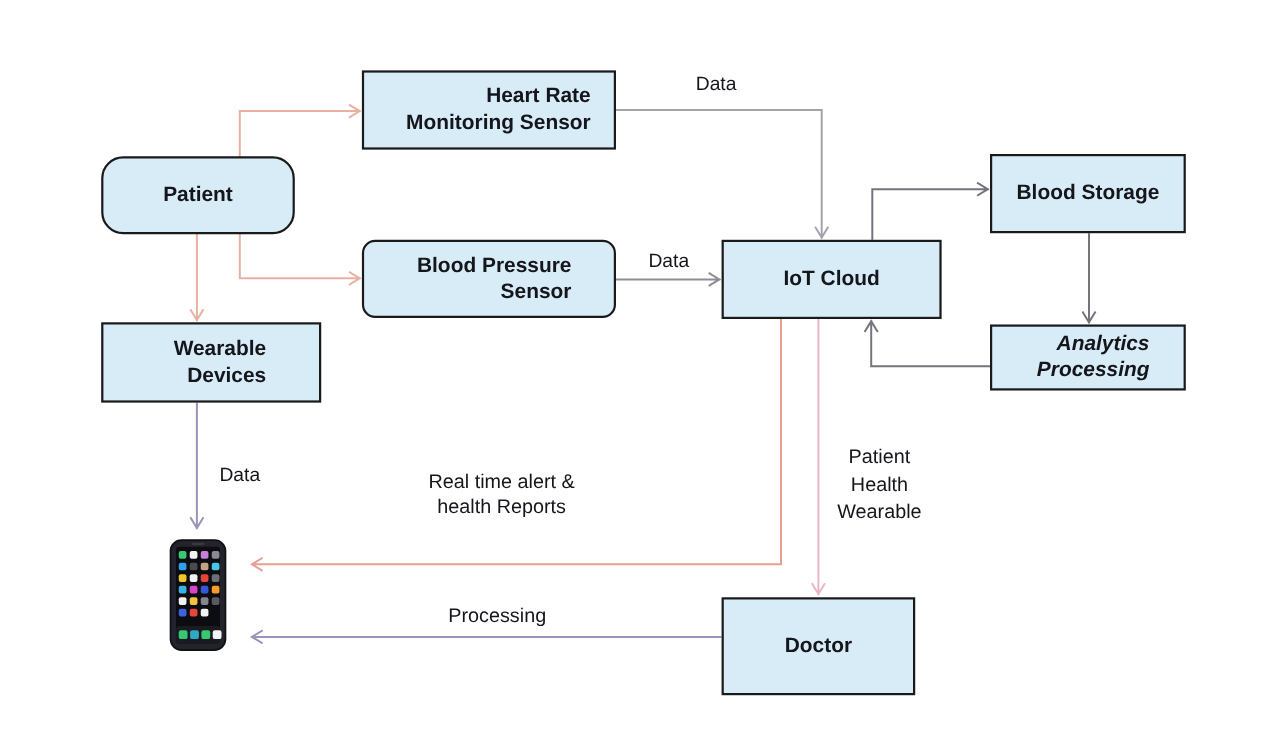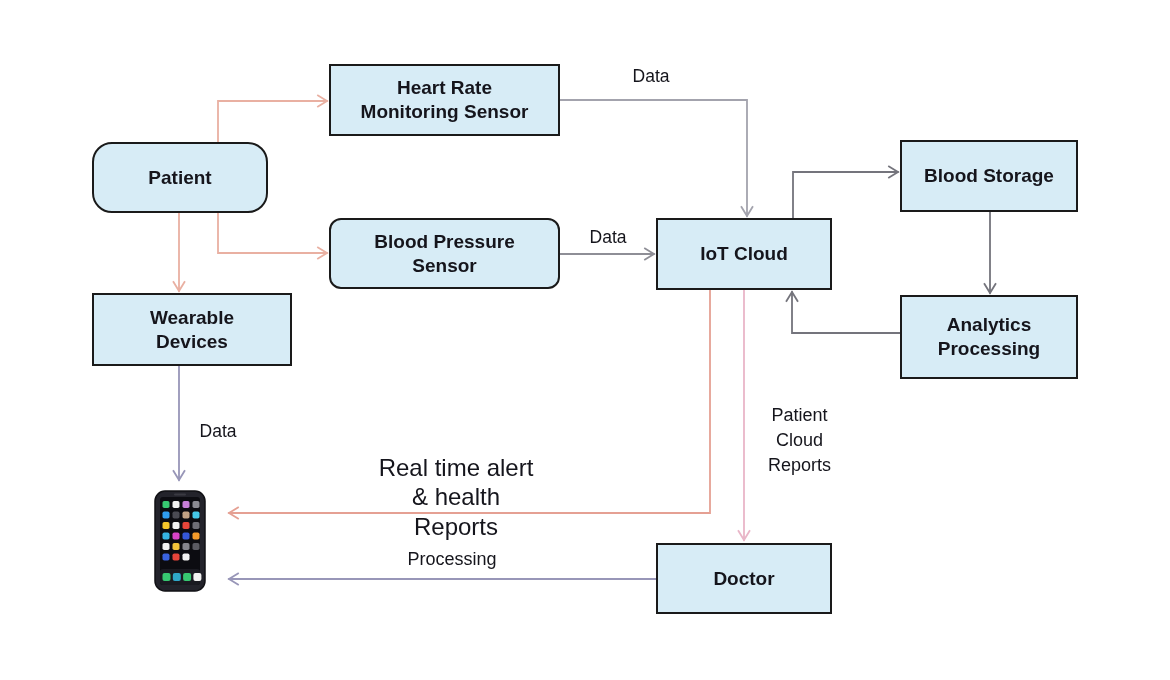--- a/index.html
+++ b/index.html
@@ -7,54 +7,54 @@
     position:relative;
     width:1170px;height:680px;
     background:#ffffff;
     font-family:"Liberation Sans", sans-serif;
     overflow:hidden;
   }
   .edges{position:absolute;left:0;top:0;width:1170px;height:680px;}
   .node{
     position:absolute;
     display:flex;align-items:center;justify-content:center;
-    text-align:center;
+    text-align:right;
     background:var(--node-fill,#d7ecf6);
     border:2px solid var(--node-border,#1a1a1a);
     color:var(--text,#15151c);
     font-weight:bold;
     font-size:19px;
     line-height:1.25;
     box-sizing:border-box;
   }
   .node .lbl{display:inline-block;}
   .n-patient   {left:92px;  top:142px; width:176px; height:71px;border-radius:20px;}
   .n-heart     {left:329px; top:64px;  width:231px; height:72px;}
   .n-bp        {left:329px; top:218px; width:231px; height:71px;border-radius:12px;}
-  .n-cloud     {left:656px; top:218px; width:176px; height:72px;}
+  .n-cloud     {left:656px; top:218px; width:200px; height:72px;}
   .n-storage   {left:900px; top:140px; width:178px; height:72px;}
-  .n-analytics {left:900px; top:295px; width:178px; height:84px;}
+  .n-analytics {left:900px; top:295px; width:178px; height:60px;font-style:italic;}
   .n-wearable  {left:92px;  top:293px; width:200px; height:73px;}
-  .n-doctor    {left:656px; top:543px; width:176px; height:71px;}
+  .n-doctor    {left:656px; top:543px; width:176px; height:89px;}
   .n-heart .lbl{max-width:185px;}
   .n-bp .lbl{max-width:150px;}
   .n-wearable .lbl{max-width:100px;}
   .n-analytics .lbl{max-width:112px;}
   .elabel{
     position:absolute;
     color:var(--text,#15151c);
     font-weight:normal;
     font-size:17.5px;
     line-height:1.22;
     text-align:center;
   }
   .l-data-heart   {left:611px; top:66px;  width:80px;}
   .l-data-bp      {left:568px; top:227px; width:80px;}
   .l-data-wear    {left:178px; top:421px; width:80px;}
-  .l-realtime     {left:368px; top:453px; width:176px; font-size:24px;}
+  .l-realtime     {left:368px; top:428px; width:176px; font-size:18px;}
   .l-phr          {left:757px; top:403px; width:85px;  font-size:18px; line-height:1.4;}
   .l-diagnosis    {left:406px; top:549px; width:92px;  font-size:18px;}
   .phone{position:absolute;left:150px;top:490px;width:60px;height:104px;}
 </style>
 </head>
 <body>
 
 <div class="stage">
 
   <svg class="edges" viewBox="0 0 1170 680">
@@ -96,21 +96,21 @@
     <span class="lbl">Wearable Devices</span>
   </div>
   <div class="node n-doctor">
     <span class="lbl">Doctor</span>
   </div>
 
   <div class="elabel l-data-heart">Data</div>
   <div class="elabel l-data-bp">Data</div>
   <div class="elabel l-data-wear">Data</div>
   <div class="elabel l-realtime">Real time alert &amp; health Reports</div>
-  <div class="elabel l-phr">Patient Cloud Reports</div>
+  <div class="elabel l-phr">Patient Health Wearable</div>
   <div class="elabel l-diagnosis">Processing</div>
 
   <svg class="phone" viewBox="0 0 60 104">
     <rect x="5" y="1" width="50" height="100" rx="10" fill="#23232b" stroke="#101014" stroke-width="1.5"></rect>
     <rect x="10" y="7" width="40" height="88" rx="3" fill="#0c0c11"></rect>
     <rect x="24" y="3.4" width="12" height="2" rx="1" fill="#3a3a42"></rect>
     <g>
       <rect x="12.5" y="11" width="7" height="7" rx="1.8" fill="#37c871"></rect>
       <rect x="22.5" y="11" width="7" height="7" rx="1.8" fill="#f2f2f2"></rect>
       <rect x="32.5" y="11" width="7" height="7" rx="1.8" fill="#c77fd8"></rect>

